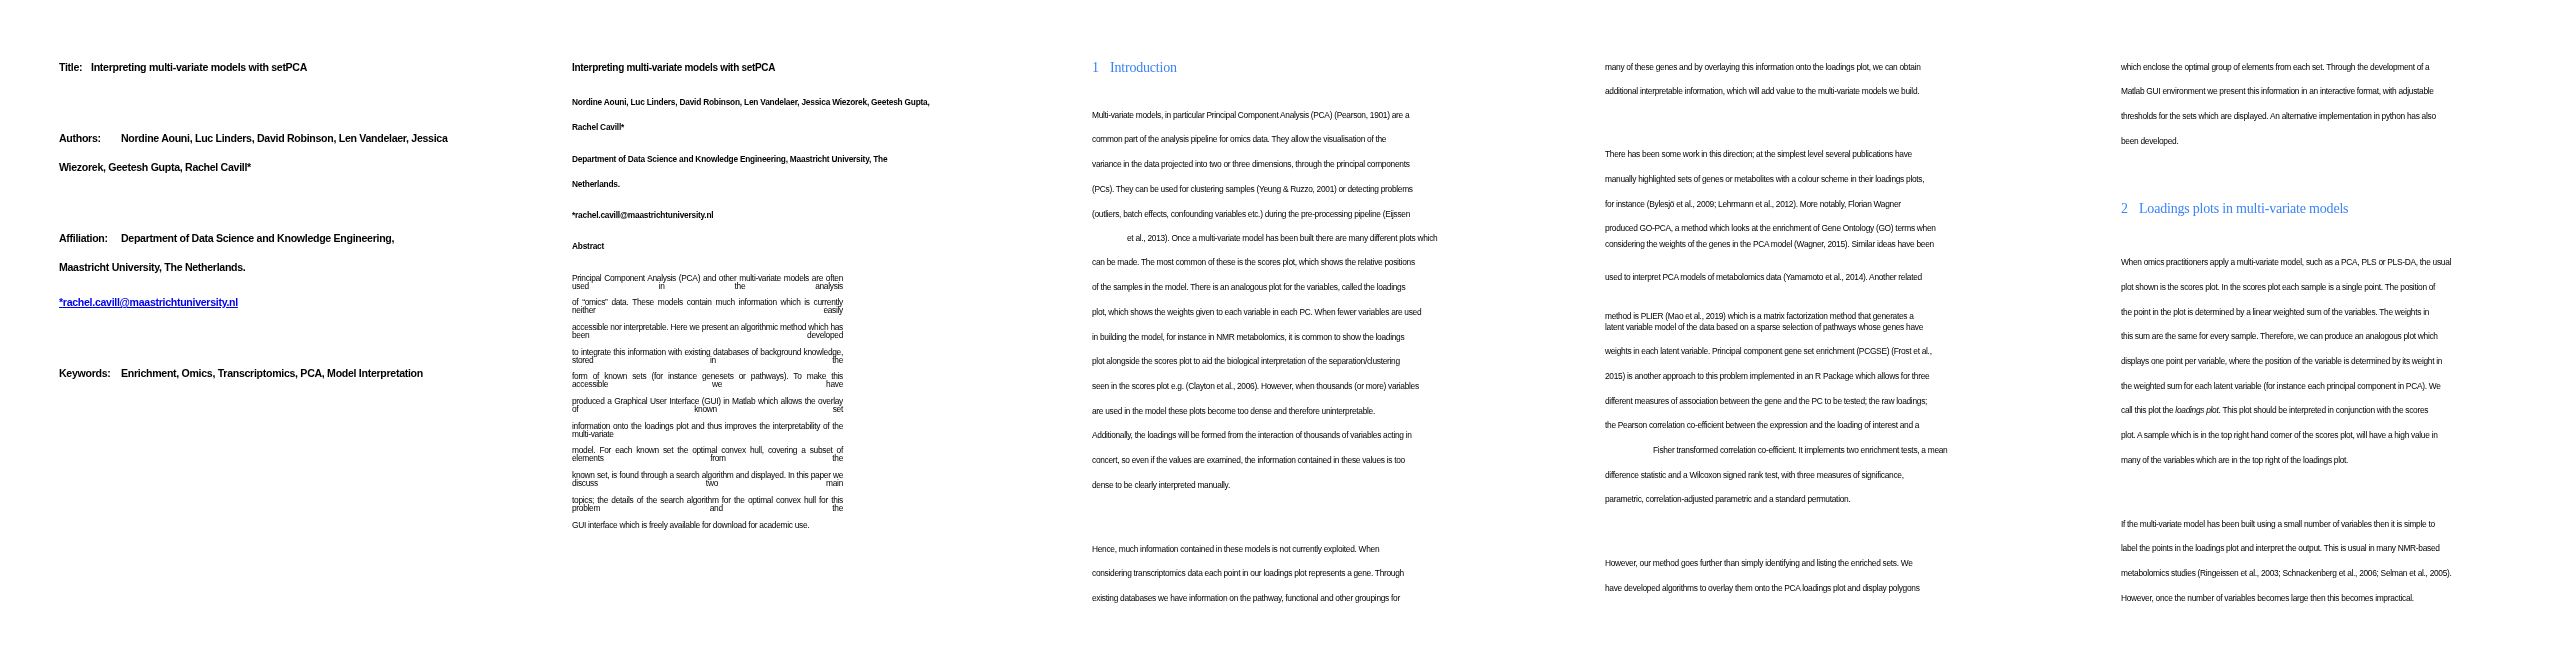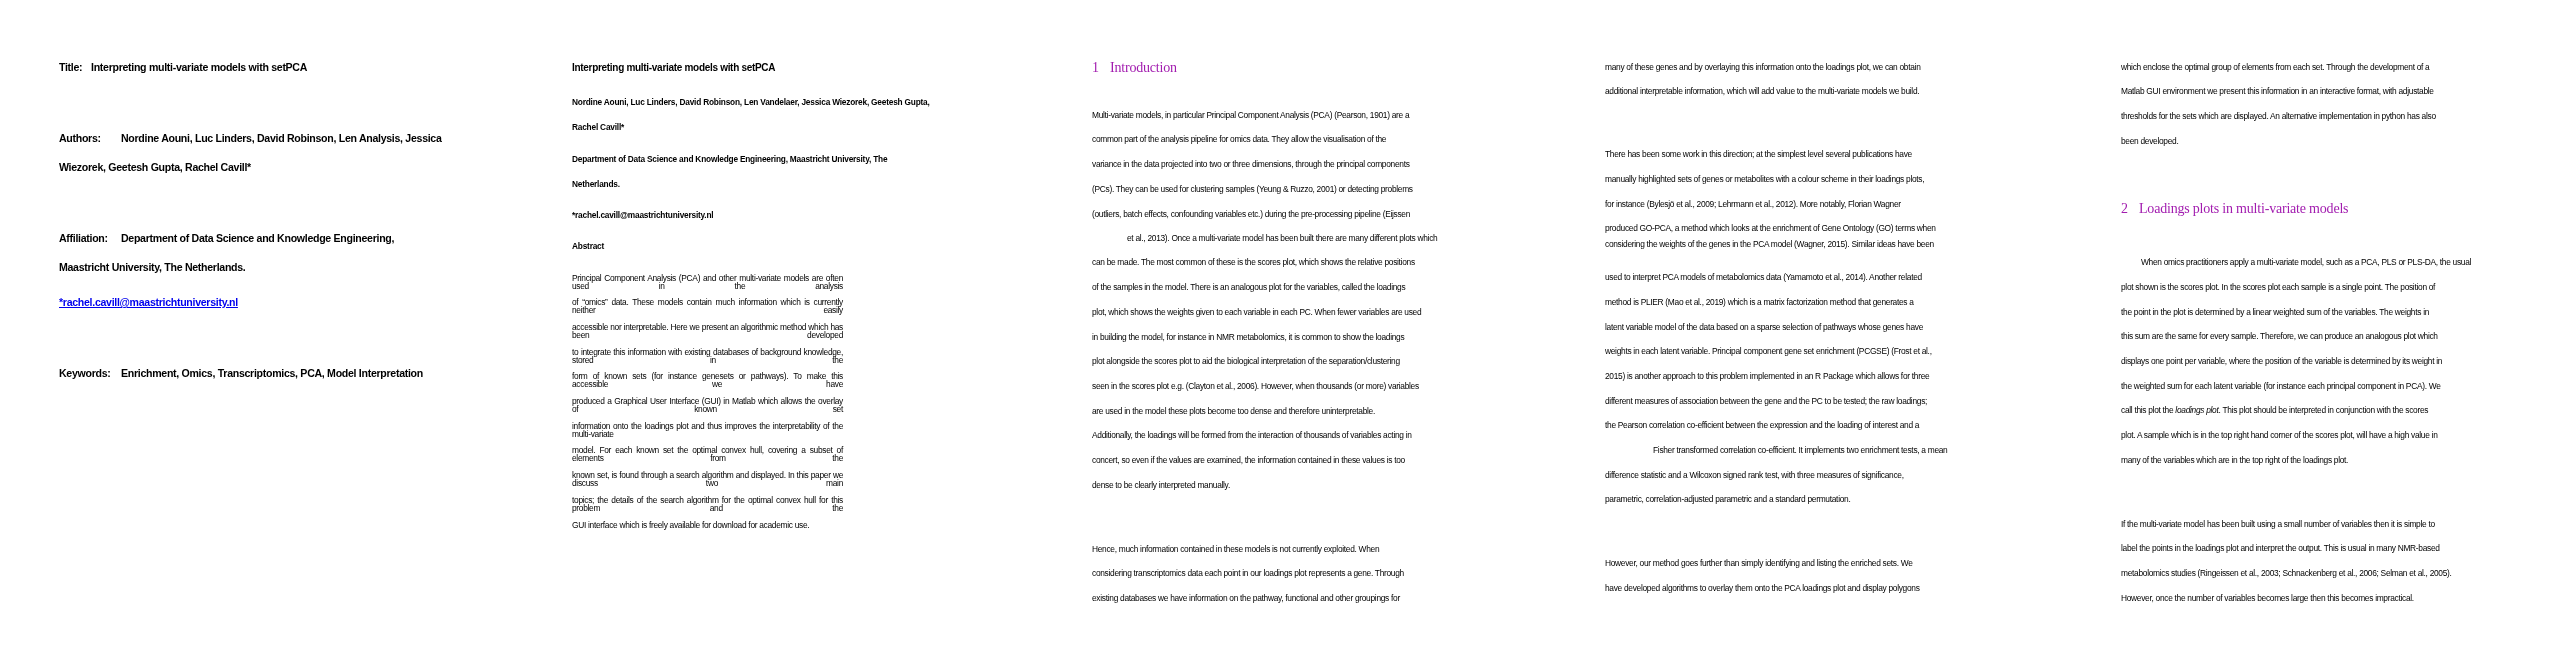--- a/index.html
+++ b/index.html
@@ -10,34 +10,34 @@
   .p2 { left:572px; width:403px; }
   .p3 { left:1092px; width:406px; }
   .p4 { left:1605px; width:406px; }
   .p5 { left:2121px; width:411px; }
   .line { position:absolute; left:0; white-space:nowrap; line-height:1; }
   .f1 { font-size:10.6px; font-weight:bold; letter-spacing:-0.3px; }
   .f2h { font-size:10px; font-weight:bold; letter-spacing:-0.3px; }
   .f2 { font-size:8.3px; font-weight:bold; letter-spacing:-0.2px; }
   .body { font-size:8.4px; letter-spacing:-0.3px; }
   .just { text-align:justify; text-align-last:justify; white-space:normal; }
-  .heading { font-family:"Liberation Serif", serif; font-size:14px; color:#a21caf; letter-spacing:-0.2px; }
+  .heading { font-family:"Liberation Serif", serif; font-size:14px; color:#3b82f6; letter-spacing:-0.2px; }
   .heading .num { display:inline-block; width:18px; }
   .link { color:#0000ee; text-decoration:underline; }
   .lbl { display:inline-block; }
 </style>
 </head>
 <body>
 
 <div class="page p1">
   <div class="line f1" style="top:62px;">
     <span class="lbl" style="width:32px;">Title:</span><span>Interpreting multi-variate models with setPCA</span>
   </div>
   <div class="line f1" style="top:133px;">
-    <span class="lbl" style="width:62px;">Authors:</span><span>Nordine Aouni, Luc Linders, David Robinson, Len Analysis, Jessica</span>
+    <span class="lbl" style="width:62px;">Authors:</span><span>Nordine Aouni, Luc Linders, David Robinson, Len Vandelaer, Jessica</span>
   </div>
   <div class="line f1" style="top:162px;">Wiezorek, Geetesh Gupta, Rachel Cavill*</div>
   <div class="line f1" style="top:233px;">
     <span class="lbl" style="width:62px;">Affiliation:</span><span>Department of Data Science and Knowledge Engineering,</span>
   </div>
   <div class="line f1" style="top:262px;">Maastricht University, The Netherlands.</div>
   <div class="line f1 link" style="top:297px;">*rachel.cavill@maastrichtuniversity.nl</div>
   <div class="line f1" style="top:368px;">
     <span class="lbl" style="width:62px;">Keywords:</span><span>Enrichment, Omics, Transcriptomics, PCA, Model Interpretation</span>
   </div>
@@ -100,21 +100,21 @@
     <div class="line body" style="top:63px;">many of these genes and by overlaying this information onto the loadings plot, we can obtain</div>
     <div class="line body" style="top:87px;">additional interpretable information, which will add value to the multi-variate models we build.</div>
   </div>
   <div>
     <div class="line body" style="top:150px;">There has been some work in this direction; at the simplest level several publications have</div>
     <div class="line body" style="top:175px;">manually highlighted sets of genes or metabolites with a colour scheme in their loadings plots,</div>
     <div class="line body" style="top:200px;">for instance (Bylesjö et al., 2009; Lehrmann et al., 2012).  More notably, Florian Wagner</div>
     <div class="line body" style="top:224px;">produced GO-PCA, a method which looks at the enrichment of Gene Ontology (GO) terms when</div>
     <div class="line body" style="top:240px;">considering the weights of the genes in the PCA model (Wagner, 2015). Similar ideas have been</div>
     <div class="line body" style="top:273px;">used to interpret PCA models of metabolomics data (Yamamoto et al., 2014).   Another related</div>
-    <div class="line body" style="top:298px;">method is PLIER (Mao et al., 2019) which is a matrix factorization method that generates a</div>
+    <div class="line body" style="top:312px;">method is PLIER (Mao et al., 2019) which is a matrix factorization method that generates a</div>
     <div class="line body" style="top:323px;">latent variable model of the data based on a sparse selection of pathways whose genes have</div>
     <div class="line body" style="top:347px;">weights in each latent variable.  Principal component gene set enrichment (PCGSE) (Frost et al.,</div>
     <div class="line body" style="top:372px;">2015) is another approach to this problem implemented in an R Package which allows for three</div>
     <div class="line body" style="top:397px;">different measures of association between the gene and the PC to be tested; the raw loadings;</div>
     <div class="line body" style="top:421px;">the Pearson correlation co-efficient between the expression and the loading of interest and a</div>
     <div class="line body" style="top:446px;padding-left:48px;">Fisher transformed correlation co-efficient.  It implements two enrichment tests, a mean</div>
     <div class="line body" style="top:471px;">difference statistic and a Wilcoxon signed rank test, with three measures of significance,</div>
     <div class="line body" style="top:495px;">parametric, correlation-adjusted parametric and a standard permutation.</div>
   </div>
   <div>
@@ -127,21 +127,21 @@
   <div>
     <div class="line body" style="top:63px;">which enclose the optimal group of elements from each set. Through the development of a</div>
     <div class="line body" style="top:87px;">Matlab GUI environment we present this information in an interactive format, with adjustable</div>
     <div class="line body" style="top:112px;">thresholds for the sets which are displayed. An alternative implementation in python has also</div>
     <div class="line body" style="top:137px;">been developed.</div>
   </div>
   <div class="line heading" style="top:202px;">
     <span class="num">2</span><span>Loadings plots in multi-variate models</span>
   </div>
   <div>
-    <div class="line body" style="top:258px;margin-left:20px;">When omics practitioners apply a multi-variate model, such as a PCA, PLS or PLS-DA, the usual</div>
+    <div class="line body" style="top:258px;">When omics practitioners apply a multi-variate model, such as a PCA, PLS or PLS-DA, the usual</div>
     <div class="line body" style="top:283px;">plot shown is the scores plot.  In the scores plot each sample is a single point.  The position of</div>
     <div class="line body" style="top:308px;">the point in the plot is determined by a linear weighted sum of the variables.  The weights in</div>
     <div class="line body" style="top:332px;">this sum are the same for every sample.  Therefore, we can produce an analogous plot which</div>
     <div class="line body" style="top:357px;">displays one point per variable, where the position of the variable is determined by its weight in</div>
     <div class="line body" style="top:382px;">the weighted sum for each latent variable (for instance each principal component in PCA).   We</div>
     <div class="line body" style="top:406px;">
       <span>call this plot the </span><em>loadings plot</em><span>.  This plot should be interpreted in conjunction with the scores</span>
     </div>
     <div class="line body" style="top:431px;">plot.  A sample which is in the top right hand corner of the scores plot, will have a high value in</div>
     <div class="line body" style="top:456px;">many of the variables which are in the top right of the loadings plot.</div>

